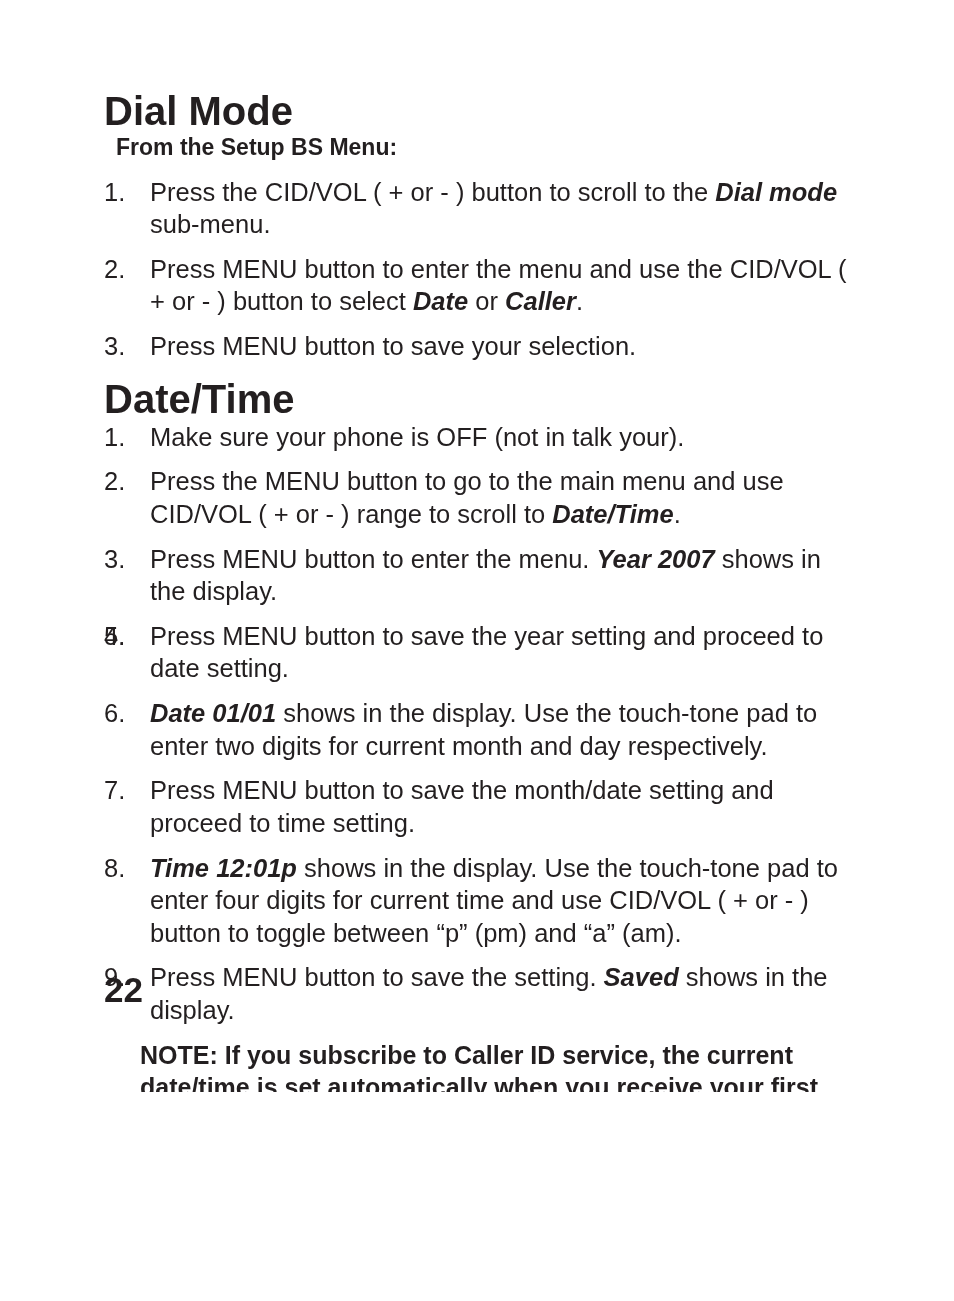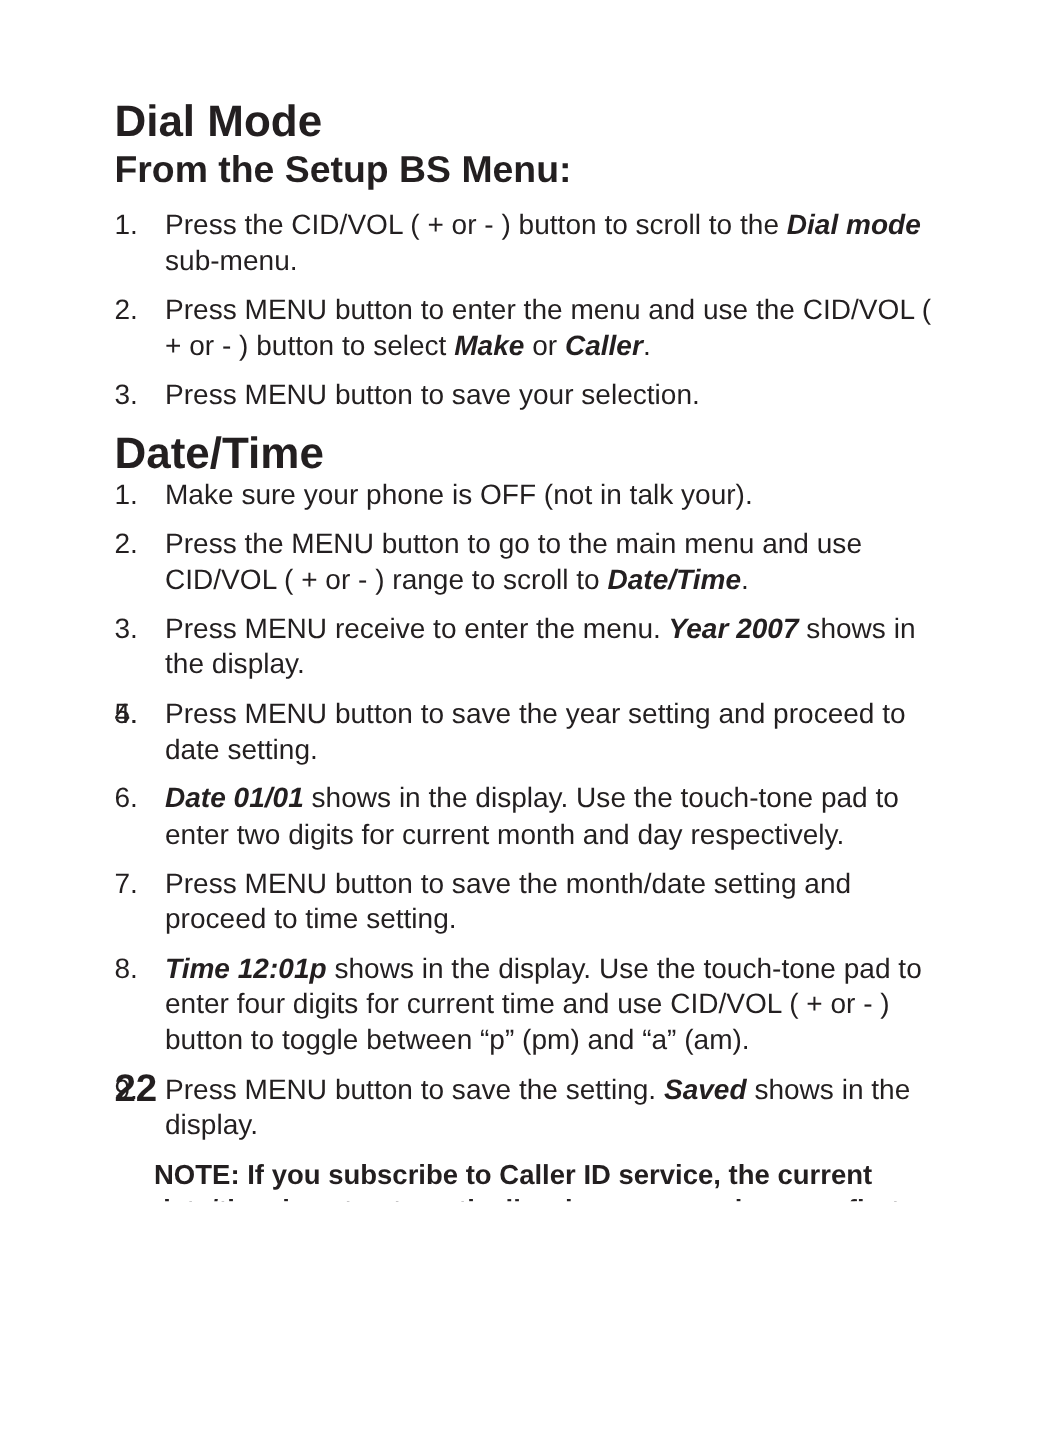--- a/index.html
+++ b/index.html
@@ -16,23 +16,23 @@
     padding: 90px 96px 60px 104px;
     position: relative;
   }
   .heading {
     font-size: 40px;
     font-weight: 700;
     margin: 0 0 2px 0;
     line-height: 1.05;
   }
   .subheading {
-    font-size: 34px;
+    font-size: 23px;
     font-weight: 700;
-    margin: 0 0 14px 0;
+    margin: 0 0 14px 12px;
     line-height: 1.2;
   }
   .heading2 {
     font-size: 40px;
     font-weight: 700;
     margin: 14px 0 0 0;
     line-height: 1.1;
   }
   ol.steps {
     list-style: none;
@@ -70,30 +70,30 @@
 </head>
 <body>
 
 <div class="page">
 
   <h1 class="heading">Dial Mode</h1>
   <div class="subheading">From the Setup BS Menu:</div>
 
   <ol class="steps" id="dial-mode-steps">
       <li><span class="num">1.</span><span>Press the </span><span class="b">CID/VOL</span><span> ( + or - ) button to scroll to the </span><span class="bi">Dial mode</span><span> sub-menu.</span></li>
-      <li><span class="num">2.</span><span>Press </span><span class="b">MENU</span><span> button to enter the menu and use the </span><span class="b">CID/VOL</span><span> ( + or - ) button to select </span><span class="bi">Make</span><span> or </span><span class="bi">Caller</span><span>.</span></li>
+      <li><span class="num">2.</span><span>Press </span><span class="b">MENU</span><span> button to enter the menu and use the </span><span class="b">CID/VOL</span><span> ( + or - ) button to select </span><span class="bi">Date</span><span> or </span><span class="bi">Caller</span><span>.</span></li>
       <li><span class="num">3.</span><span>Press </span><span class="b">MENU</span><span> button to save your selection.</span></li>
     </ol>
 
   <h1 class="heading2">Date/Time</h1>
 
   <ol class="steps" id="date-time-steps">
       <li><span class="num">1.</span><span>Make sure your phone is </span><span class="b">OFF</span><span> (not in talk your).</span></li>
       <li><span class="num">2.</span><span>Press the </span><span class="b">MENU</span><span> button to go to the main menu and use </span><span class="b">CID/VOL</span><span> ( + or - ) range to scroll to </span><span class="bi">Date/Time</span><span>.</span></li>
-      <li><span class="num">3.</span><span>Press </span><span class="b">MENU</span><span> receive to enter the menu. </span><span class="bi">Year 2007</span><span> shows in the display.</span></li>
+      <li><span class="num">3.</span><span>Press </span><span class="b">MENU</span><span> button to enter the menu. </span><span class="bi">Year 2007</span><span> shows in the display.</span></li>
       <li><span class="num">4.</span></li>
       <li><span class="num">5.</span><span>Press </span><span class="b">MENU</span><span> button to save the year setting and proceed to date setting.</span></li>
       <li><span class="num">6.</span><span class="bi">Date 01/01</span><span> shows in the display. Use the touch-tone pad to enter two digits for current month and day respectively.</span></li>
       <li><span class="num">7.</span><span>Press </span><span class="b">MENU</span><span> button to save the month/date setting and proceed to time setting.</span></li>
       <li><span class="num">8.</span><span class="bi">Time 12:01p</span><span> shows in the display. Use the touch-tone pad to enter four digits for current time and use </span><span class="b">CID/VOL</span><span> ( + or - ) button to toggle between “p” (pm) and “a” (am).</span></li>
       <li><span class="num">9.</span><span>Press </span><span class="b">MENU</span><span> button to save the setting. </span><span class="bi">Saved</span><span> shows in the display.</span></li>
     </ol>
 
   <div class="note">NOTE: If you subscribe to Caller ID service, the current date/time is set automatically when you receive your first CID record and will override manually set date/time.</div>
 

